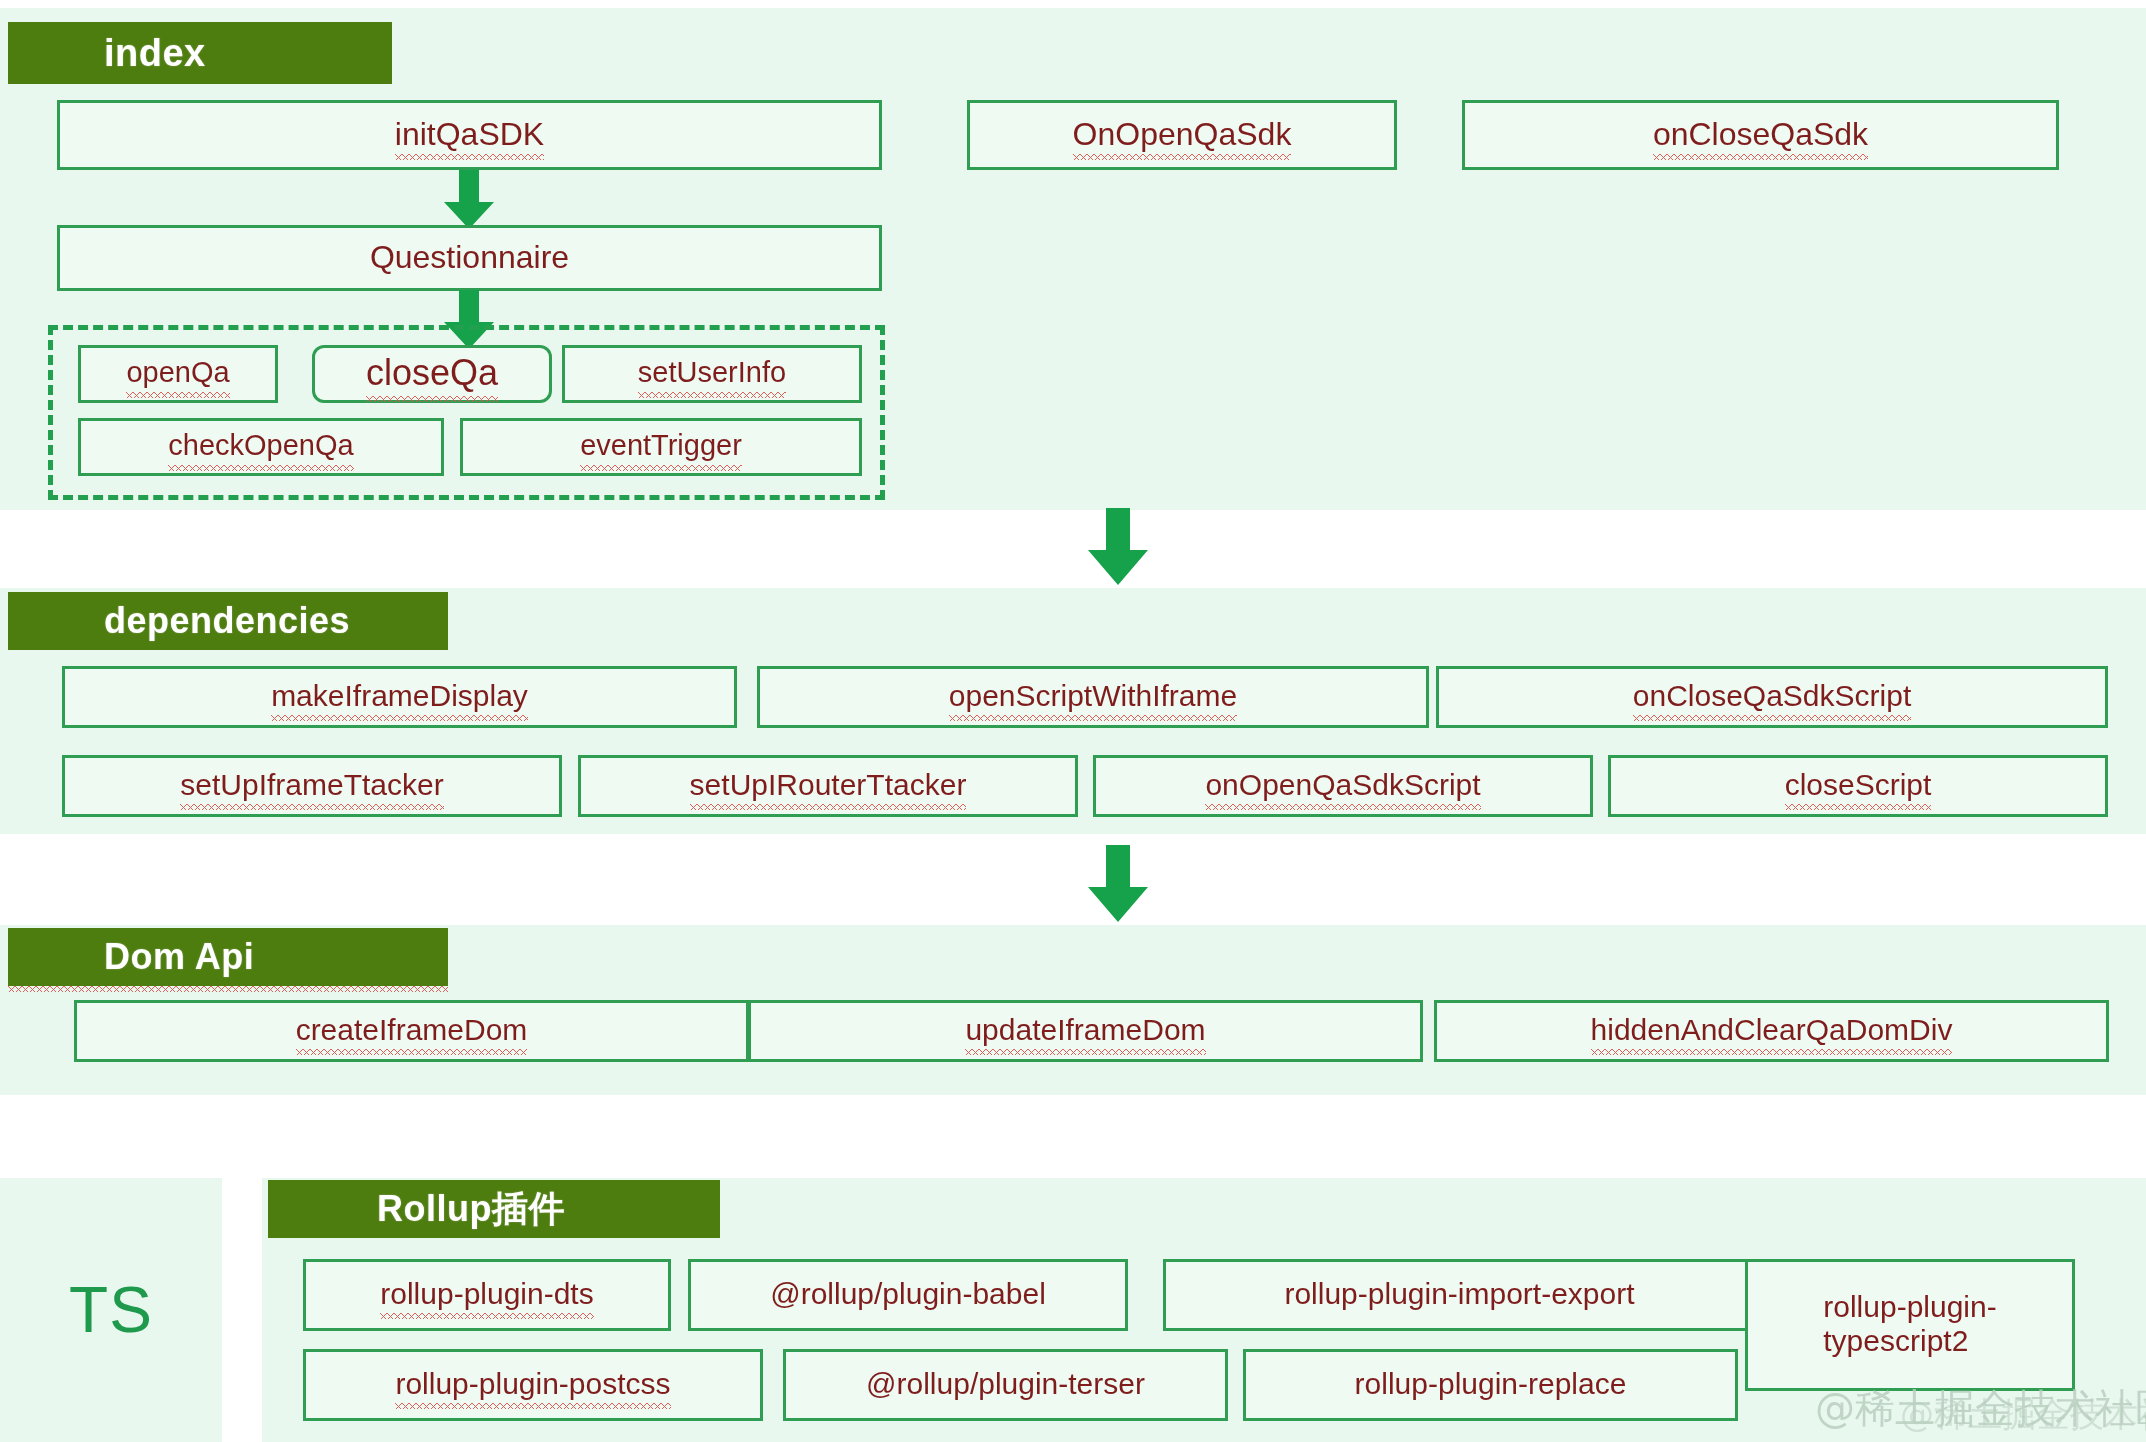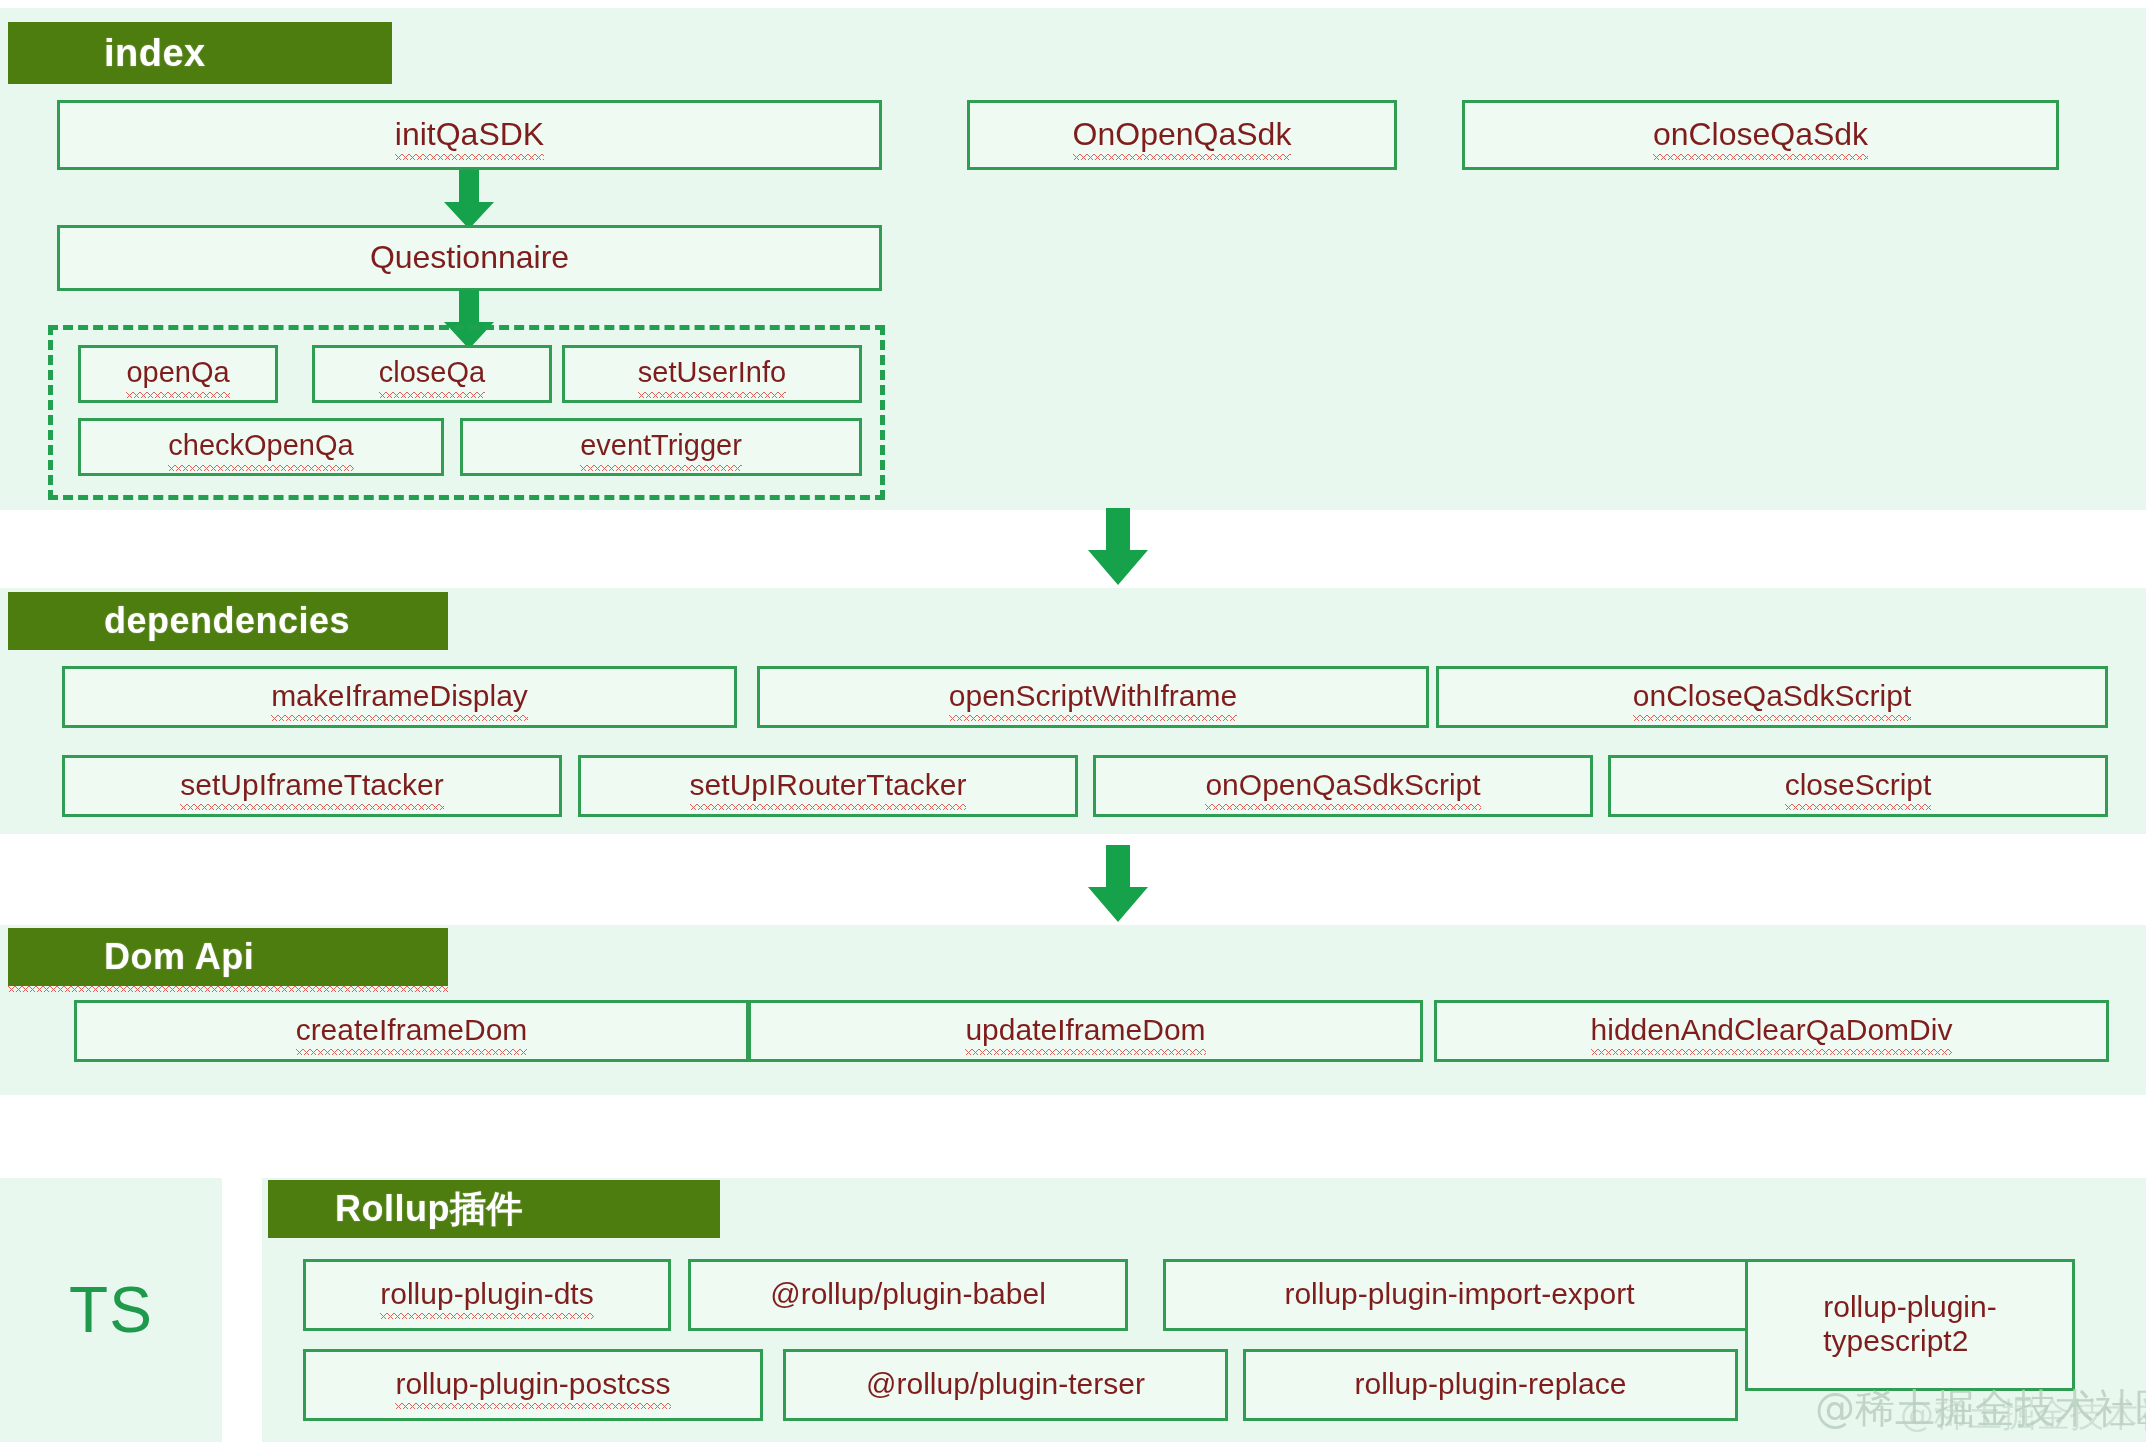--- a/index.html
+++ b/index.html
@@ -35,21 +35,21 @@
     display: flex;
     align-items: center;
     padding-left: 96px;
     box-sizing: border-box;
     letter-spacing: 0.5px;
     text-shadow: 0 0 2px rgba(255,255,255,0.35);
   }
   .chip.idx   { font-size: 38px; }
   .chip.deps  { font-size: 36px; }
   .chip.dom   { font-size: 36px; }
-  .chip.rollup{ font-size: 36px; padding-left: 67px; }
+  .chip.rollup{ font-size: 36px; padding-left: 109px; }
 
   
   .node {
     position: absolute;
     border: 3px solid #2f9e52;
     background: #eefaf2;
     color: #7f1d1d;
     display: flex;
     align-items: center;
     justify-content: center;
@@ -151,21 +151,21 @@
     <svg width="54" height="60" viewBox="0 0 54 60">
       <polygon points="17,0 37,0 37,32 52,32 27,59 2,32 17,32" fill="#16a24a"></polygon>
     </svg>
   </div>
 
   <div class="dashed-group" style="left:48px; top:325px; width:837px; height:175px;"></div>
 
   <div class="node sq" style="left:78px; top:345px; width:200px; height:58px; font-size:29px;">
     <span class="txt">openQa</span>
   </div>
-  <div class="node sq" style="left:312px; top:345px; width:240px; height:58px; font-size:29px;">
+  <div class="node sq" style="left:312px; top:345px; width:240px; height:58px; font-size:36px;border-radius:12px;">
     <span class="txt">closeQa</span>
   </div>
   <div class="node sq" style="left:562px; top:345px; width:300px; height:58px; font-size:29px;">
     <span class="txt">setUserInfo</span>
   </div>
 
   <div class="node sq" style="left:78px; top:418px; width:366px; height:58px; font-size:29px;">
     <span class="txt">checkOpenQa</span>
   </div>
   <div class="node sq" style="left:460px; top:418px; width:402px; height:58px; font-size:29px;">

